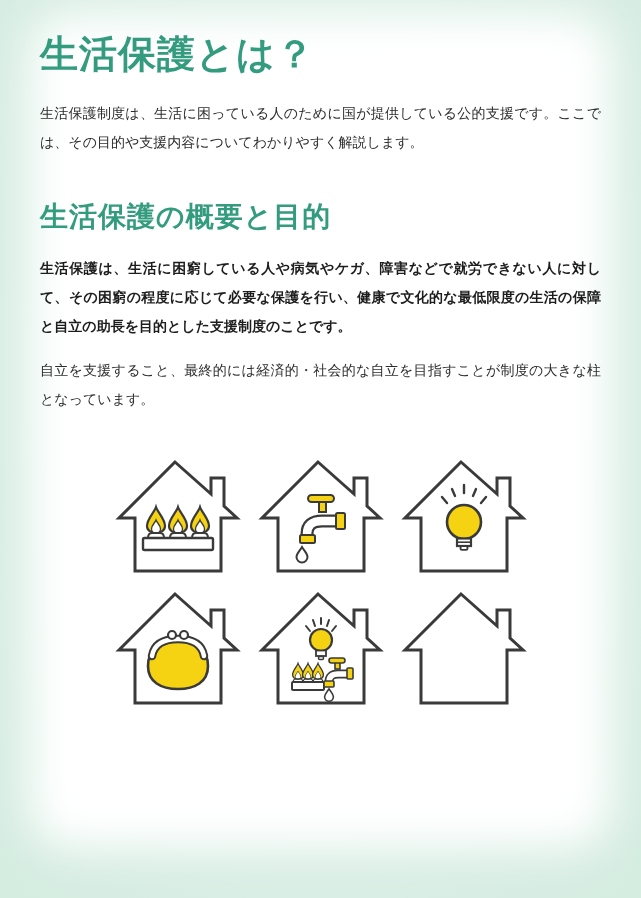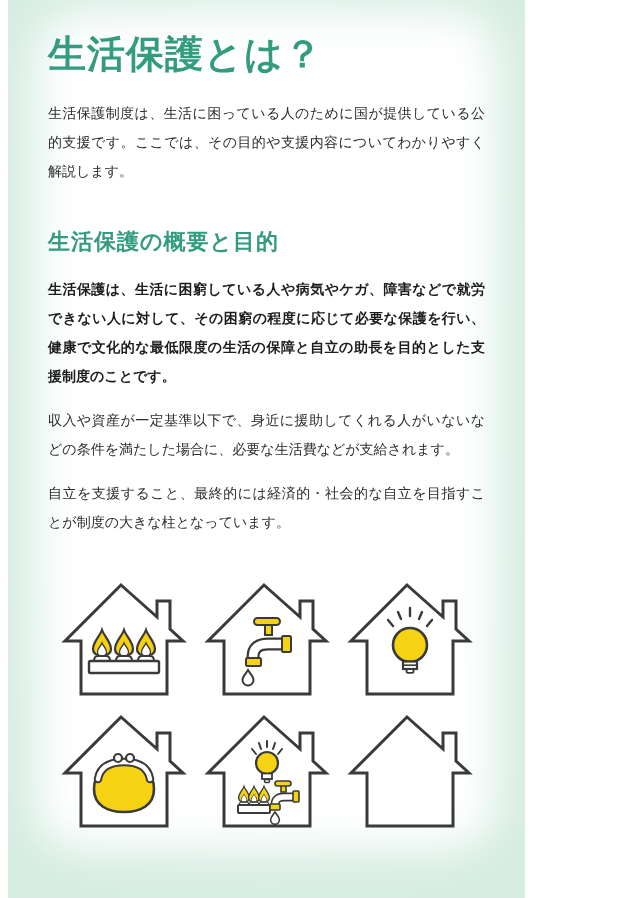--- a/index.html
+++ b/index.html
@@ -2,42 +2,41 @@
 <html lang="ja"><head>
 <meta charset="utf-8">
 <style>
   html,body{margin:0;padding:0;}
   body{
     width:641px;height:898px;
     font-family:"Liberation Sans","DejaVu Sans",sans-serif;
     overflow:hidden;
   }
   .page{
-    position:relative;width:517px;height:898px;
+    position:relative;width:641px;height:898px;
     background:radial-gradient(ellipse at 50% 42%, #e3f2ea 0%, #dbefe6 55%, #d5ece1 100%);
     overflow:hidden;
-    margin-left:8px;
   }
   .glow{
     position:absolute;left:30px;top:14px;right:30px;bottom:50px;
     background:#ffffff;border-radius:40px;
     filter:blur(22px);
   }
   .content{
     position:relative;z-index:1;
     padding:30px 40px 0 40px;
   }
   h1.page-title{
     margin:0 0 20px 0;
     font-size:38px;line-height:1.3;font-weight:700;
     color:#339b7e;letter-spacing:1px;
   }
   h2.section-heading{
     margin:42px 0 18px 0;
-    font-size:22px;line-height:1.3;font-weight:700;
+    font-size:28px;line-height:1.3;font-weight:700;
     color:#339b7e;letter-spacing:1px;
   }
   p.body-text{
     margin:0 0 15px 0;
     font-size:14px;line-height:29px;
     color:#2d2d2d;
     text-align:justify;
   }
   p.body-text.bold, span.bold-inline{
     font-weight:700;color:#1d1d1d;
@@ -61,21 +60,20 @@
   <div class="content">
 
     <h1 class="page-title">生活保護とは？</h1>
 
     <p class="body-text">生活保護制度は、生活に困っている人のために国が提供している公的支援です。ここでは、その目的や支援内容についてわかりやすく解説します。</p>
 
     <h2 class="section-heading">生活保護の概要と目的</h2>
 
     <p class="body-text bold">生活保護は、生活に困窮している人や病気やケガ、障害などで就労できない人に対して、その困窮の程度に応じて必要な保護を行い、健康で文化的な最低限度の生活の保障と自立の助長を目的とした支援制度のことです。</p>
 
-    <p class="body-text">収入や資産が一定基準以下で、身近に援助してくれる人がいないなどの条件を満たした場合に、必要な生活費などが支給されます。</p>
 
 
     <p class="body-text">自立を支援すること、最終的には経済的・社会的な自立を目指すことが制度の大きな柱となっています。</p>
 
     <div class="houses">
 
       <div class="house-cell">
         <svg width="126" height="118" viewBox="0 0 126 118">
           <defs>
             <path id="house-def" d="M60,4 L96,36 L96,20 L109,20 L109,48 L122,60 L106,60 L106,113 L20,113 L20,60 L4,60 Z" fill="#ffffff" stroke="#3a3a3a" stroke-width="3" stroke-linejoin="miter"></path>

